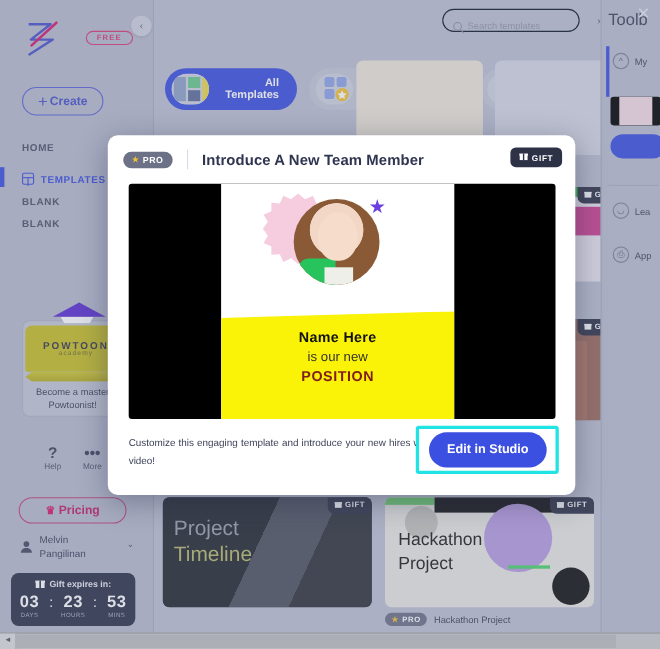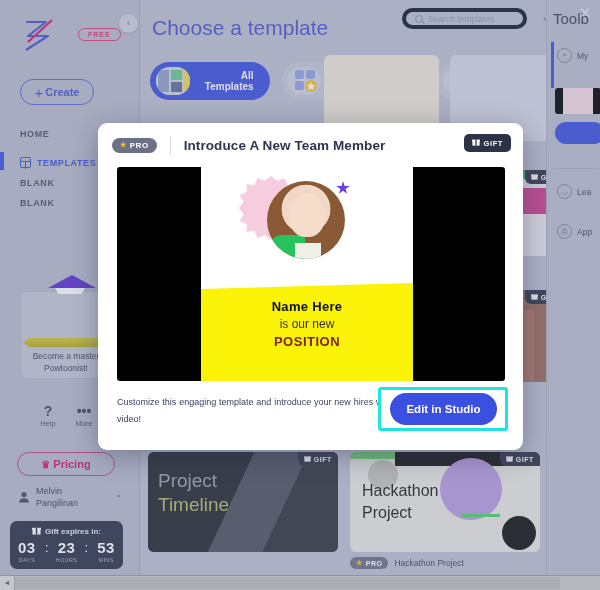--- a/index.html
+++ b/index.html
@@ -130,22 +130,22 @@
   #gift-timer .unit span{ display:block; font-size:5.5px; letter-spacing:.4px; color:#aab0c4;}
   #gift-timer .colon{ font-size:13px; margin-top:1px; color:#fff;}
 
   
   #main{ position:absolute; left:140px; top:0; right:0; bottom:15px; background:#bcc0d2; overflow:hidden;}
   #page-title{
     position:absolute; left:12px; top:16px; font-size:21px; color:#4a53c9; font-weight:normal;
   }
   #search{
     position:absolute; left:262px; top:8px; width:125px; height:21px;
-    border:4px solid #0f172a; border-radius:12px;
-    display:flex; align-items:center; gap:5px; padding-left:9px;
+    border:1px solid #0f172a; border-radius:12px;
+    display:flex; align-items:flex-end; gap:5px; padding-left:9px;
     color:#9195ab; font-size:8.5px; background:transparent;
   }
   .search-ic{ width:8px;height:8px;border:1.3px solid #8b90a8;border-radius:50%;position:relative;}
   .search-ic:after{content:"";position:absolute;right:-3px;bottom:-2px;width:4px;height:1.3px;background:#8b90a8;transform:rotate(45deg);}
 
   .cat-row{ position:absolute; left:10px; top:62px; display:flex; gap:11px; align-items:center;}
   .cat{
     height:38px; border-radius:19px; background:#c3c7d6;
     display:flex; align-items:center; padding:0 16px 0 6px; gap:8px;
     font-size:10px; color:#454a63; font-weight:bold;
@@ -286,20 +286,24 @@
     <div class="nav-item" id="nav-import">
       <span>BLANK</span>
     </div>
     <div class="nav-item" id="nav-blank">
       <span>BLANK</span>
     </div>
 
     <div id="academy">
       <div class="cap"></div>
       <div class="cap2"></div>
+      <div class="plaque">
+        <div class="pw">POWTOON</div>
+        <div class="ac">academy</div>
+      </div>
       <div class="pencil"></div>
       <div class="cta">
         <span>Become a master</span><br>
         <span>Powtoonist!</span>
       </div>
     </div>
 
     <div class="mini" id="help">
       <span class="glyph">?</span>
       <span>Help</span>
@@ -352,21 +356,20 @@
         <div class="colon">:</div>
         <div class="unit">
           <b>53</b>
           <span>MINS</span>
         </div>
       </div>
     </div>
   </div>
 
   <div id="main">
-    <div id="page-title">Choose a template</div>
 
     <div id="search">
       <span class="search-ic"></span>
       <span>Search templates</span>
     </div>
 
     <div class="cat-row">
       <div class="cat active">
         <span class="thumb">
           <svg width="40" height="28" viewBox="0 0 40 28">

